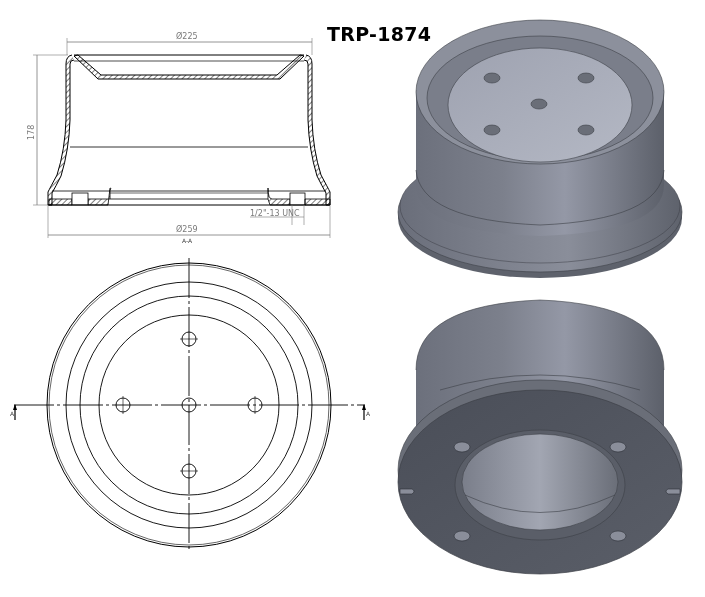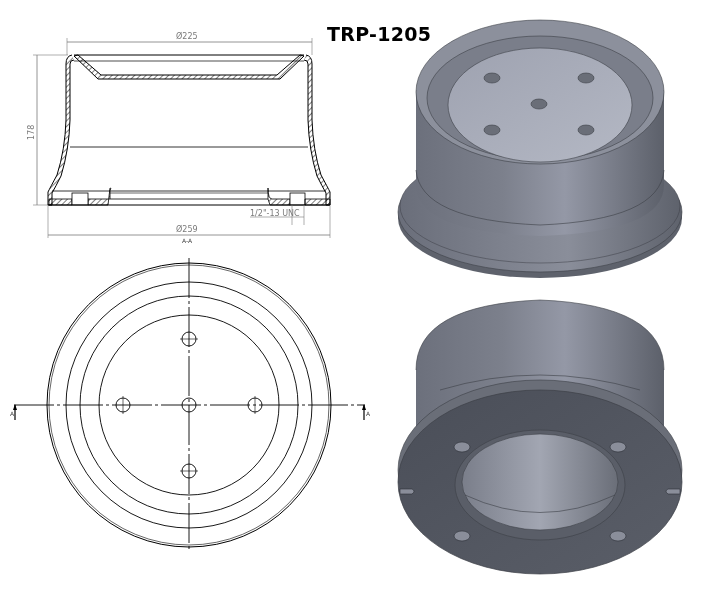--- a/index.html
+++ b/index.html
@@ -5,21 +5,21 @@
   html, body { margin:0; padding:0; background:#ffffff; }
   body { width:705px; height:597px; position:relative; overflow:hidden; font-family:"Liberation Sans", sans-serif; }
   .title { position:absolute; left:327px; top:23px; font-size:19px; font-weight:bold; color:#000; letter-spacing:0.3px; font-family:"DejaVu Sans", sans-serif; }
   svg { position:absolute; left:0; top:0; }
   .dim { font-family:"DejaVu Sans", sans-serif; fill:#7a7a7a; font-size:8px; }
   .sec { font-family:"DejaVu Sans", sans-serif; fill:#444; font-size:6px; }
 </style>
 </head>
 <body>
 
-<div class="title">TRP-1205</div>
+<div class="title">TRP-1874</div>
 
 <svg width="705" height="597" viewBox="0 0 705 597">
   <defs>
     <pattern id="hatch" width="4" height="4" patternUnits="userSpaceOnUse" patternTransform="rotate(45)">
       <line x1="0" y1="0" x2="0" y2="4" stroke="#000" stroke-width="1"></line>
     </pattern>
     <linearGradient id="cylTop" x1="0" x2="1" y1="0" y2="0">
       <stop offset="0" stop-color="#6c707c"></stop>
       <stop offset="0.35" stop-color="#7c808c"></stop>
       <stop offset="0.6" stop-color="#9498a6"></stop>

